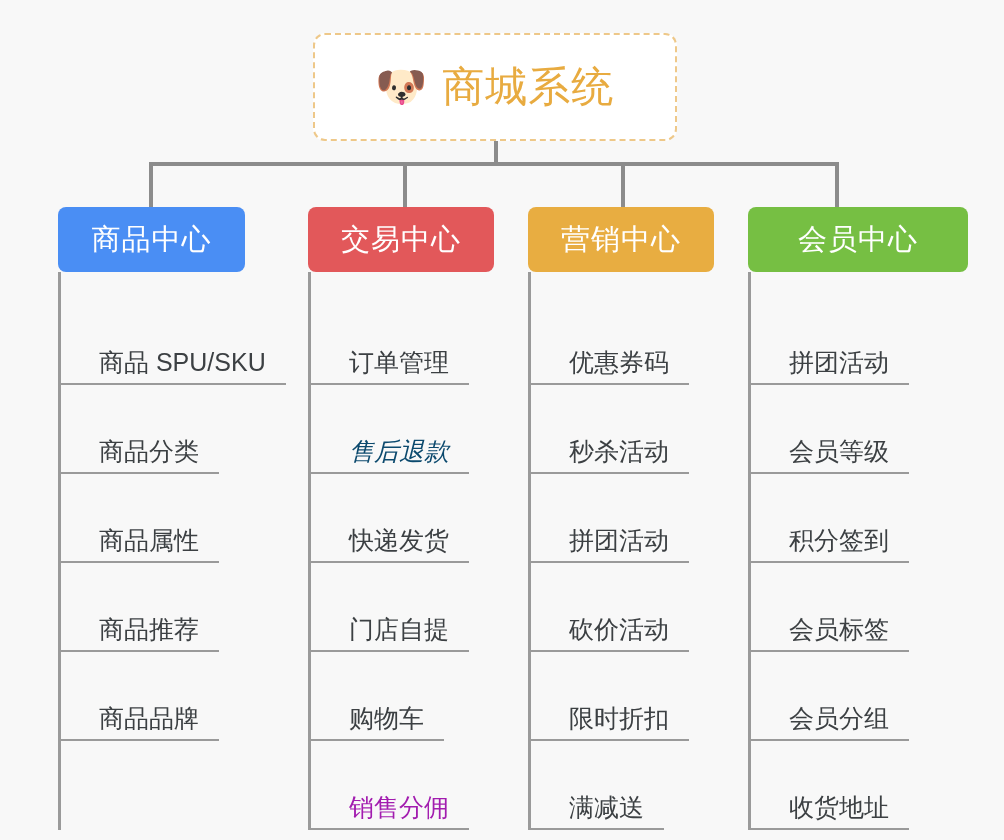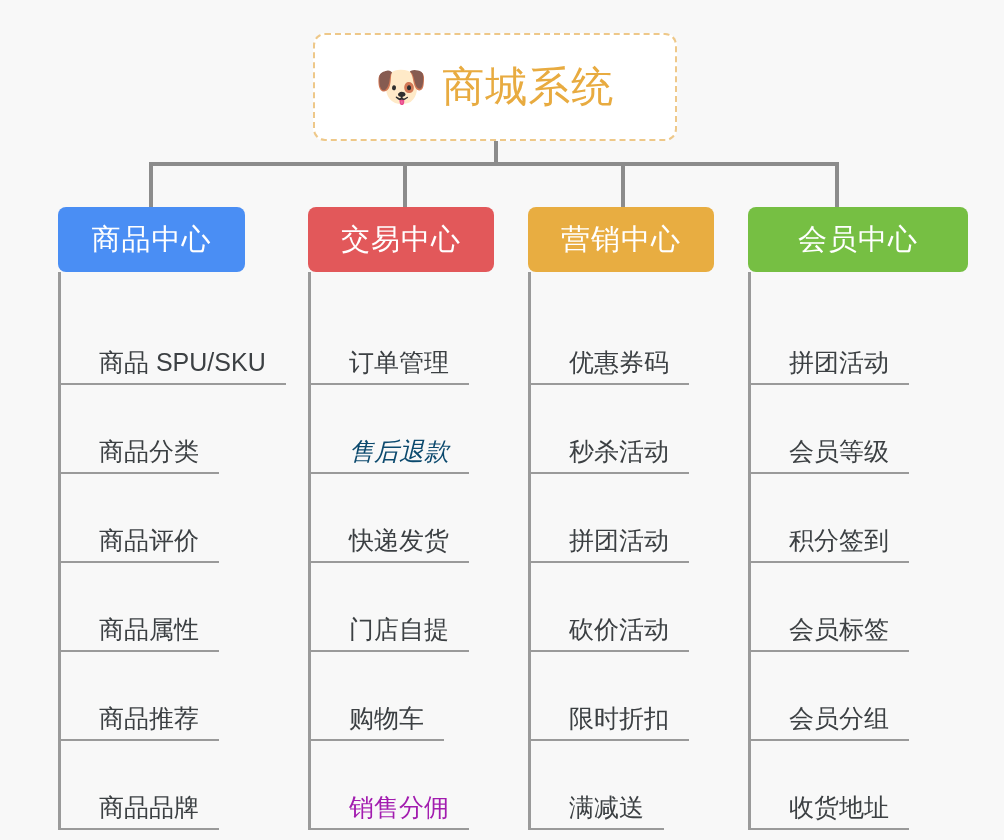--- a/index.html
+++ b/index.html
@@ -165,25 +165,20 @@
             <span class="leaf-label" style="color: rgb(60, 64, 67);">商品 SPU/SKU</span>
           </div>
         </div>
       <div class="leaf">
           <div class="leaf-inner" style="border-bottom-color: rgb(154, 154, 154);">
             <span class="leaf-label" style="color: rgb(60, 64, 67);">商品分类</span>
           </div>
         </div>
       <div class="leaf">
           <div class="leaf-inner" style="border-bottom-color: rgb(154, 154, 154);">
-            <span class="leaf-label" style="color: rgb(60, 64, 67);">商品评价</span>
-          </div>
-        </div>
-      <div class="leaf">
-          <div class="leaf-inner" style="border-bottom-color: rgb(154, 154, 154);">
             <span class="leaf-label" style="color: rgb(60, 64, 67);">商品属性</span>
           </div>
         </div>
       <div class="leaf">
           <div class="leaf-inner" style="border-bottom-color: rgb(154, 154, 154);">
             <span class="leaf-label" style="color: rgb(60, 64, 67);">商品推荐</span>
           </div>
         </div>
       <div class="leaf">
           <div class="leaf-inner" style="border-bottom-color: rgb(154, 154, 154);">

